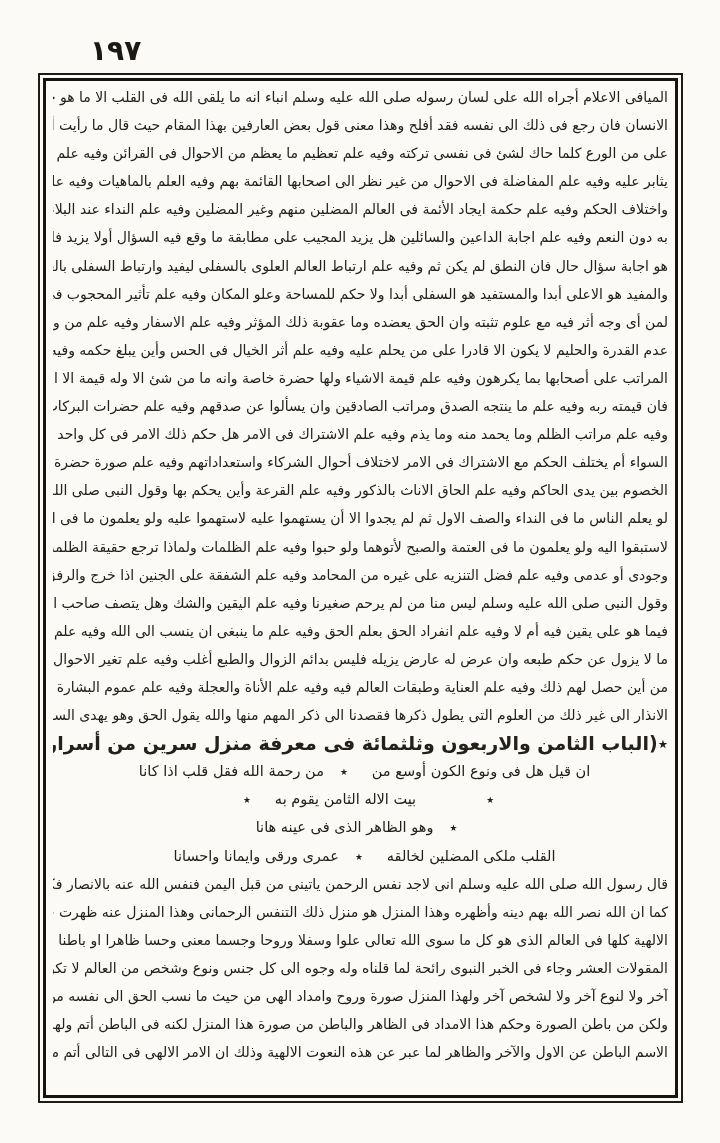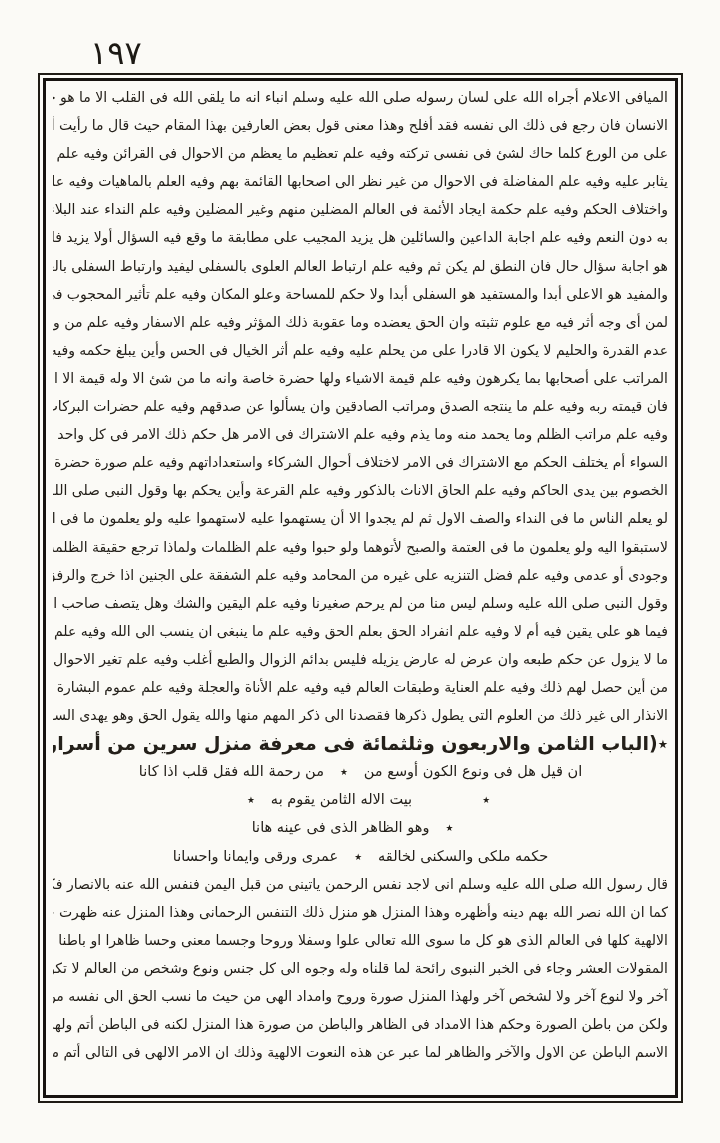--- a/index.html
+++ b/index.html
@@ -11,22 +11,22 @@
   .page {
     position:relative;
     width:720px; height:1143px;
     background:#fbfaf6;
     color:#211e19;
     overflow:hidden;
   }
   .page-number {
     position:absolute;
     top:34px; left:90px;
-    font-size:32px;
-    font-weight:normal;
+    font-size:28px;
+    font-weight:bold;
     color:#1c1914;
     letter-spacing:2px;
   }
   .frame-outer {
     position:absolute;
     left:38px; top:73px;
     width:645px; height:1030px;
     border:2px solid #1f1b15;
     box-sizing:border-box;
     padding:3px;
@@ -68,21 +68,21 @@
     line-height:28.1px;
     display:flex;
     justify-content:center;
     align-items:center;
     white-space:nowrap;
     font-size:14.5px;
   }
   .vsep { margin:0 16px; }
   .vlead { margin-left:70px; }
   .vlead:empty { display:none; }
-  .hemistich { display:inline-block; }
+  .hemistich { display:inline-block;margin-left:8px; }
 </style>
 </head>
 <body>
 
 <div class="page">
 
   <div class="page-number">١٩٧</div>
 
   <div class="frame-outer">
     <div class="frame-inner">
@@ -125,21 +125,21 @@
           <span class="hemistich">بيت الاله الثامن يقوم به</span>
           <span class="vsep">٭</span>
         </div>
         <div class="vrow">
 
           <span class="vsep">٭</span>
           <span class="hemistich">وهو الظاهر الذى فى عينه هانا</span>
         </div>
         <div class="vrow">
 
-          <span class="hemistich">حكمه ملكى والسكنى لخالقه</span>
+          <span class="hemistich">القلب ملكى المضلين لخالقه</span>
           <span class="vsep">٭</span>
           <span class="hemistich">عمرى ورقى وايمانا واحسانا</span>
         </div>
 
         <div class="tline">قال رسول الله صلى الله عليه وسلم انى لاجد نفس الرحمن ياتينى من قبل اليمن فنفس الله عنه بالانصار فكانت الانصار</div>
         <div class="tline">كما ان الله نصر الله بهم دينه وأظهره وهذا المنزل هو منزل ذلك التنفس الرحمانى وهذا المنزل عنه ظهرت جميع المنازل</div>
         <div class="tline">الالهية كلها فى العالم الذى هو كل ما سوى الله تعالى علوا وسفلا وروحا وجسما معنى وحسا ظاهرا او باطنا فمنه ظهرت</div>
         <div class="tline">المقولات العشر وجاء فى الخبر النبوى رائحة لما قلناه وله وجوه الى كل جنس ونوع وشخص من العالم لا تكون لجنس</div>
         <div class="tline">آخر ولا لنوع آخر ولا لشخص آخر ولهذا المنزل صورة وروح وامداد الهى من حيث ما نسب الحق الى نفسه من الصورة</div>
         <div class="tline">ولكن من باطن الصورة وحكم هذا الامداد فى الظاهر والباطن من صورة هذا المنزل لكنه فى الباطن أتم ولهذا أخر</div>

